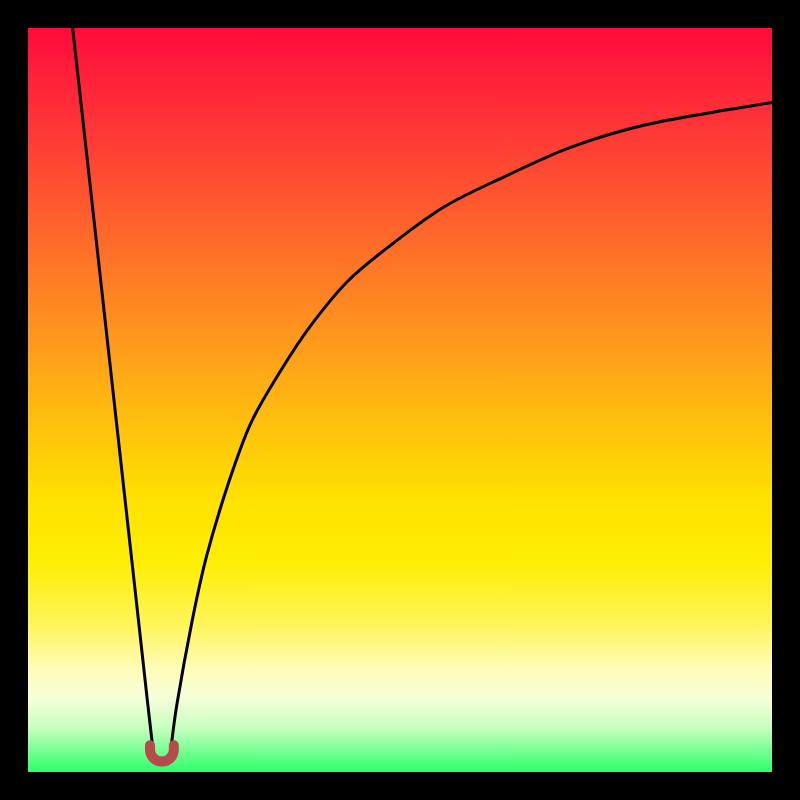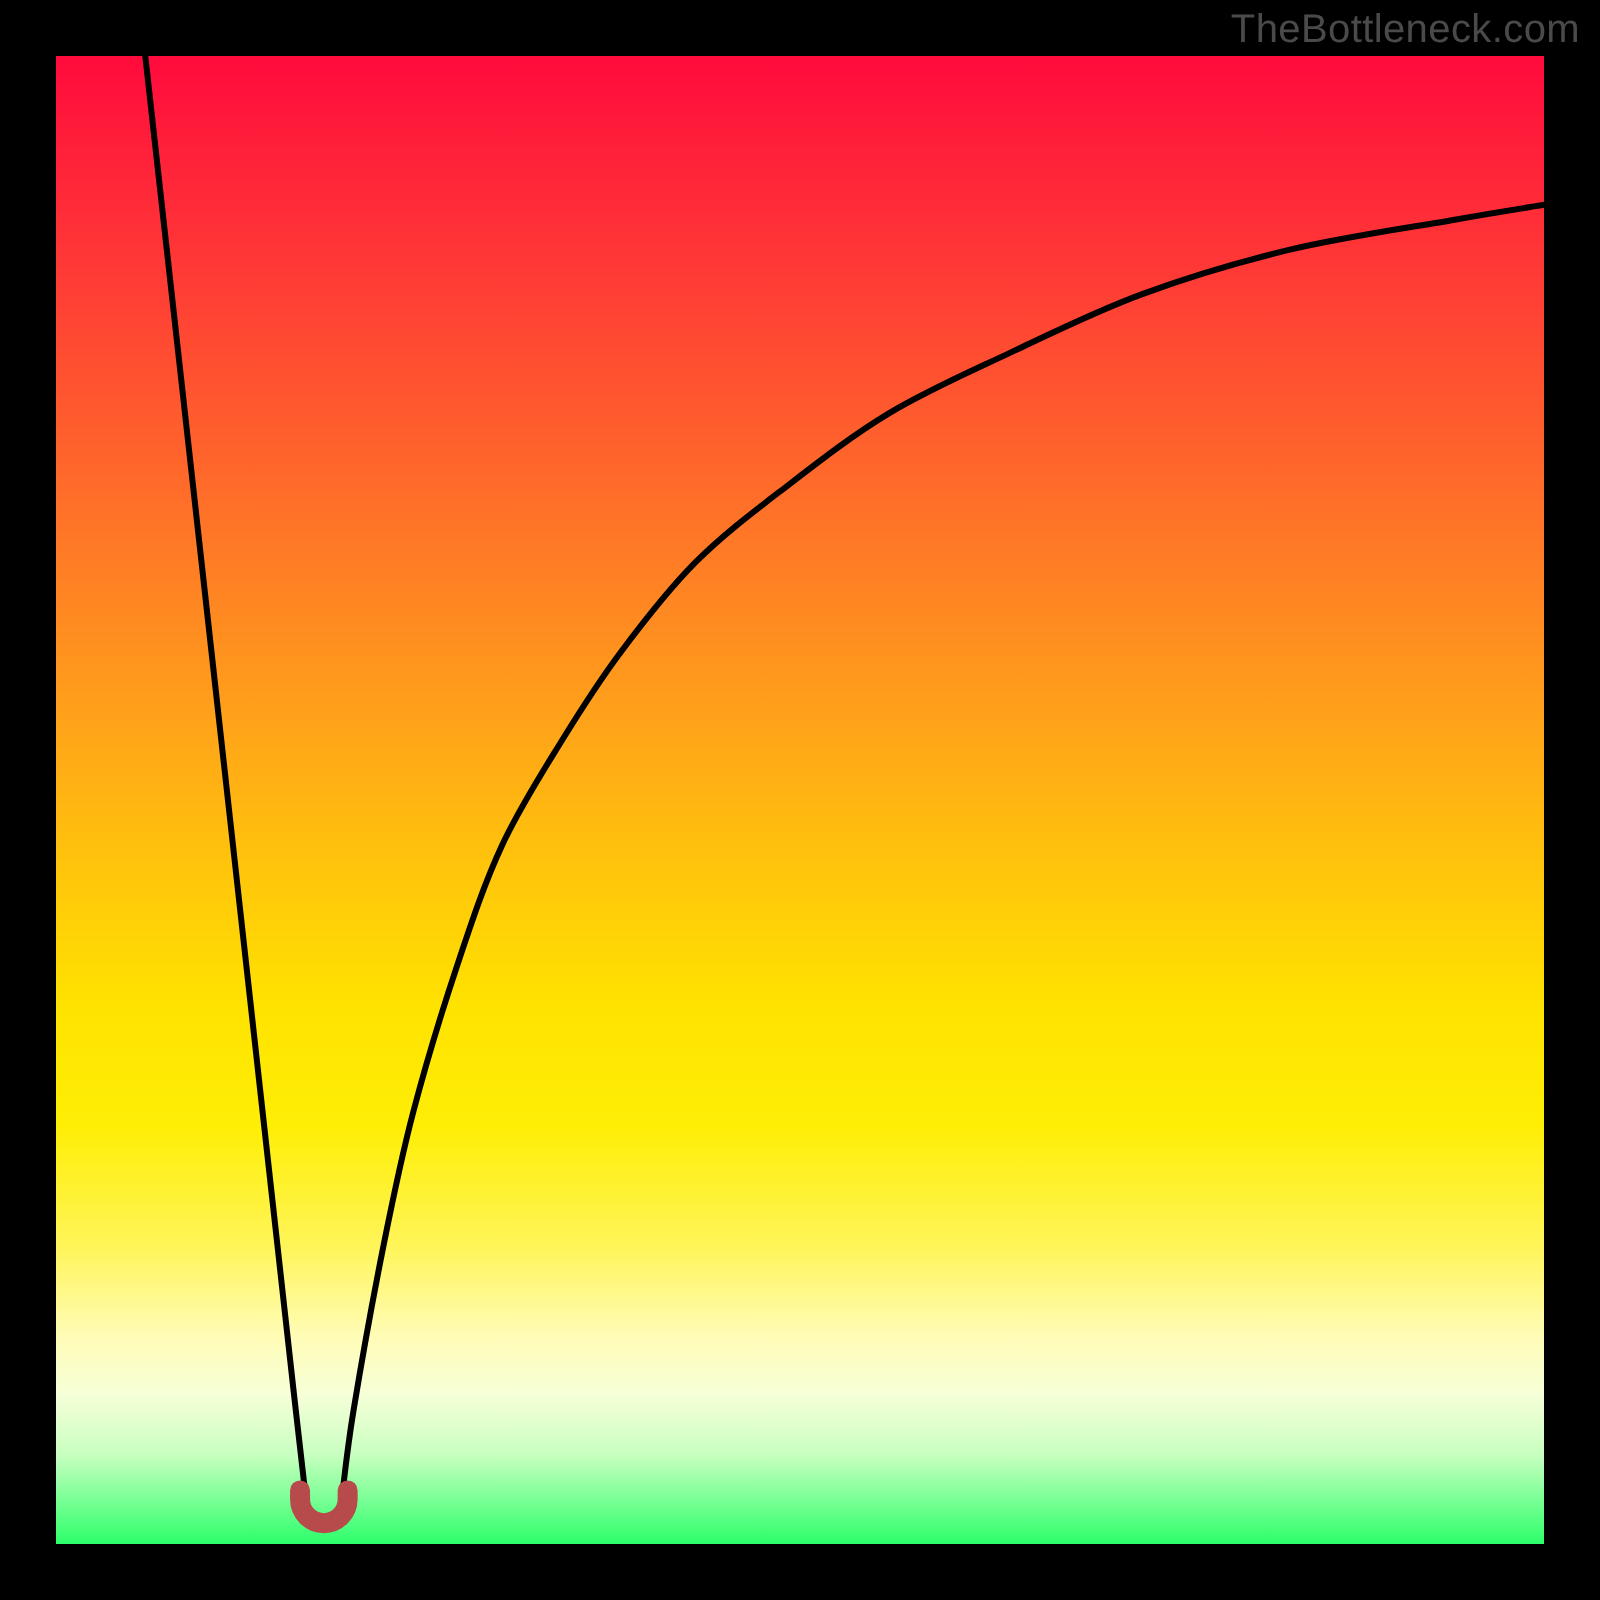--- a/index.html
+++ b/index.html
@@ -72,14 +72,13 @@
           <path d="M 44.64 0.00 C 45.88 11.16 49.60 44.64 52.08 66.96 C 54.56 89.28 57.04 111.60 59.52 133.92 C 62.00 156.24 64.48 178.56 66.96 200.88 C 69.44 223.20 71.92 245.52 74.40 267.84 C 76.88 290.16 79.36 312.48 81.84 334.80 C 84.32 357.12 86.80 379.44 89.28 401.76 C 91.76 424.08 94.24 446.40 96.72 468.72 C 99.20 491.04 101.68 513.36 104.16 535.68 C 106.64 558.00 109.12 580.32 111.60 602.64 C 114.08 624.96 116.81 649.76 119.04 669.60 C 121.27 689.44 124.00 713.00 124.99 721.68" fill="none" stroke="#000" stroke-width="3" stroke-linecap="round"></path>
           <path d="M 142.85 721.68 C 143.84 714.24 145.33 698.12 148.80 677.04 C 152.27 655.96 158.72 620.00 163.68 595.20 C 168.64 570.40 172.36 551.80 178.56 528.24 C 184.76 504.68 193.44 476.16 200.88 453.84 C 208.32 431.52 214.52 412.92 223.20 394.32 C 231.88 375.72 243.04 358.36 252.96 342.24 C 262.88 326.12 271.56 312.48 282.72 297.60 C 293.88 282.72 306.28 266.60 319.92 252.96 C 333.56 239.32 348.44 228.16 364.56 215.76 C 380.68 203.36 398.04 189.72 416.64 178.56 C 435.24 167.40 455.08 158.72 476.16 148.80 C 497.24 138.88 519.56 127.72 543.12 119.04 C 566.68 110.36 591.48 102.92 617.52 96.72 C 643.56 90.52 678.28 85.56 699.36 81.84 C 720.44 78.12 736.56 75.64 744.00 74.40" fill="none" stroke="#000" stroke-width="3" stroke-linecap="round"></path>
           <path d="M 122.02 717.22
               L 122.02 721.68
               A 11.90 11.90 0 0 0 145.82 721.68
               L 145.82 717.22" fill="none" stroke="#b74a4a" stroke-width="10" stroke-linecap="round" stroke-linejoin="round"></path>
         </g>
     </svg>
   </div>
 
-  <div class="watermark">TheBottleneck.com</div>
 </div>
 
 </body></html>

